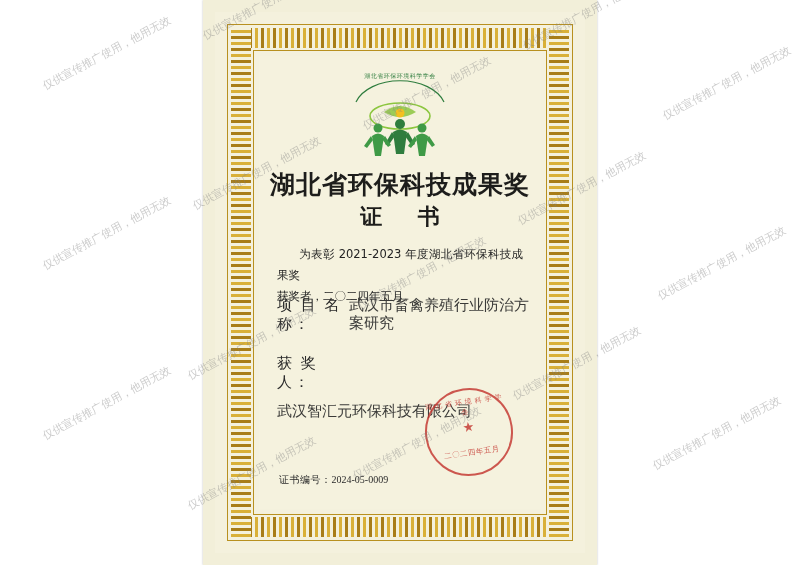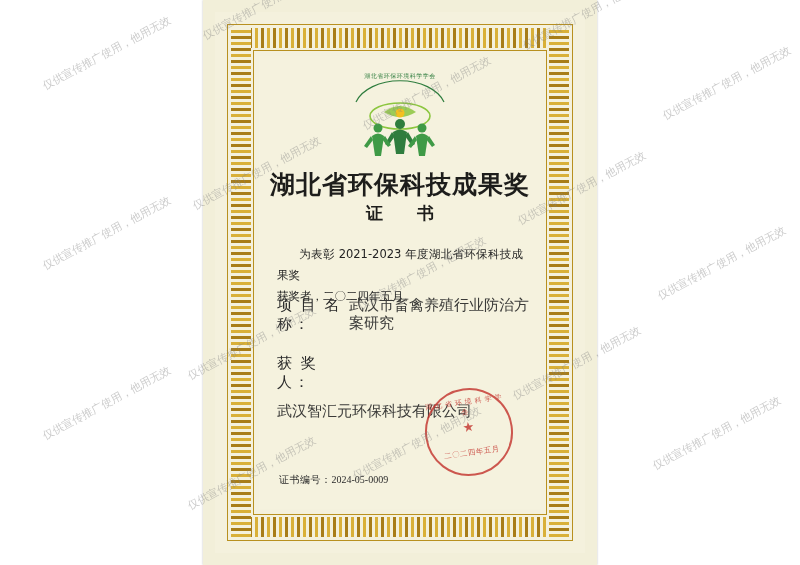--- a/index.html
+++ b/index.html
@@ -118,21 +118,21 @@
     position: absolute;
     top: 112px;
     left: 0; right: 0;
     font-size: 25px;
     letter-spacing: 1px;
   }
   #title-sub {
     position: absolute;
     top: 146px;
     left: 0; right: 0;
-    font-size: 17px;
+    font-size: 22px;
     letter-spacing: 14px;
     text-indent: 14px;
   }
 
   
   #citation {
     position: absolute;
     top: 188px;
     left: 18px;
     right: 18px;

